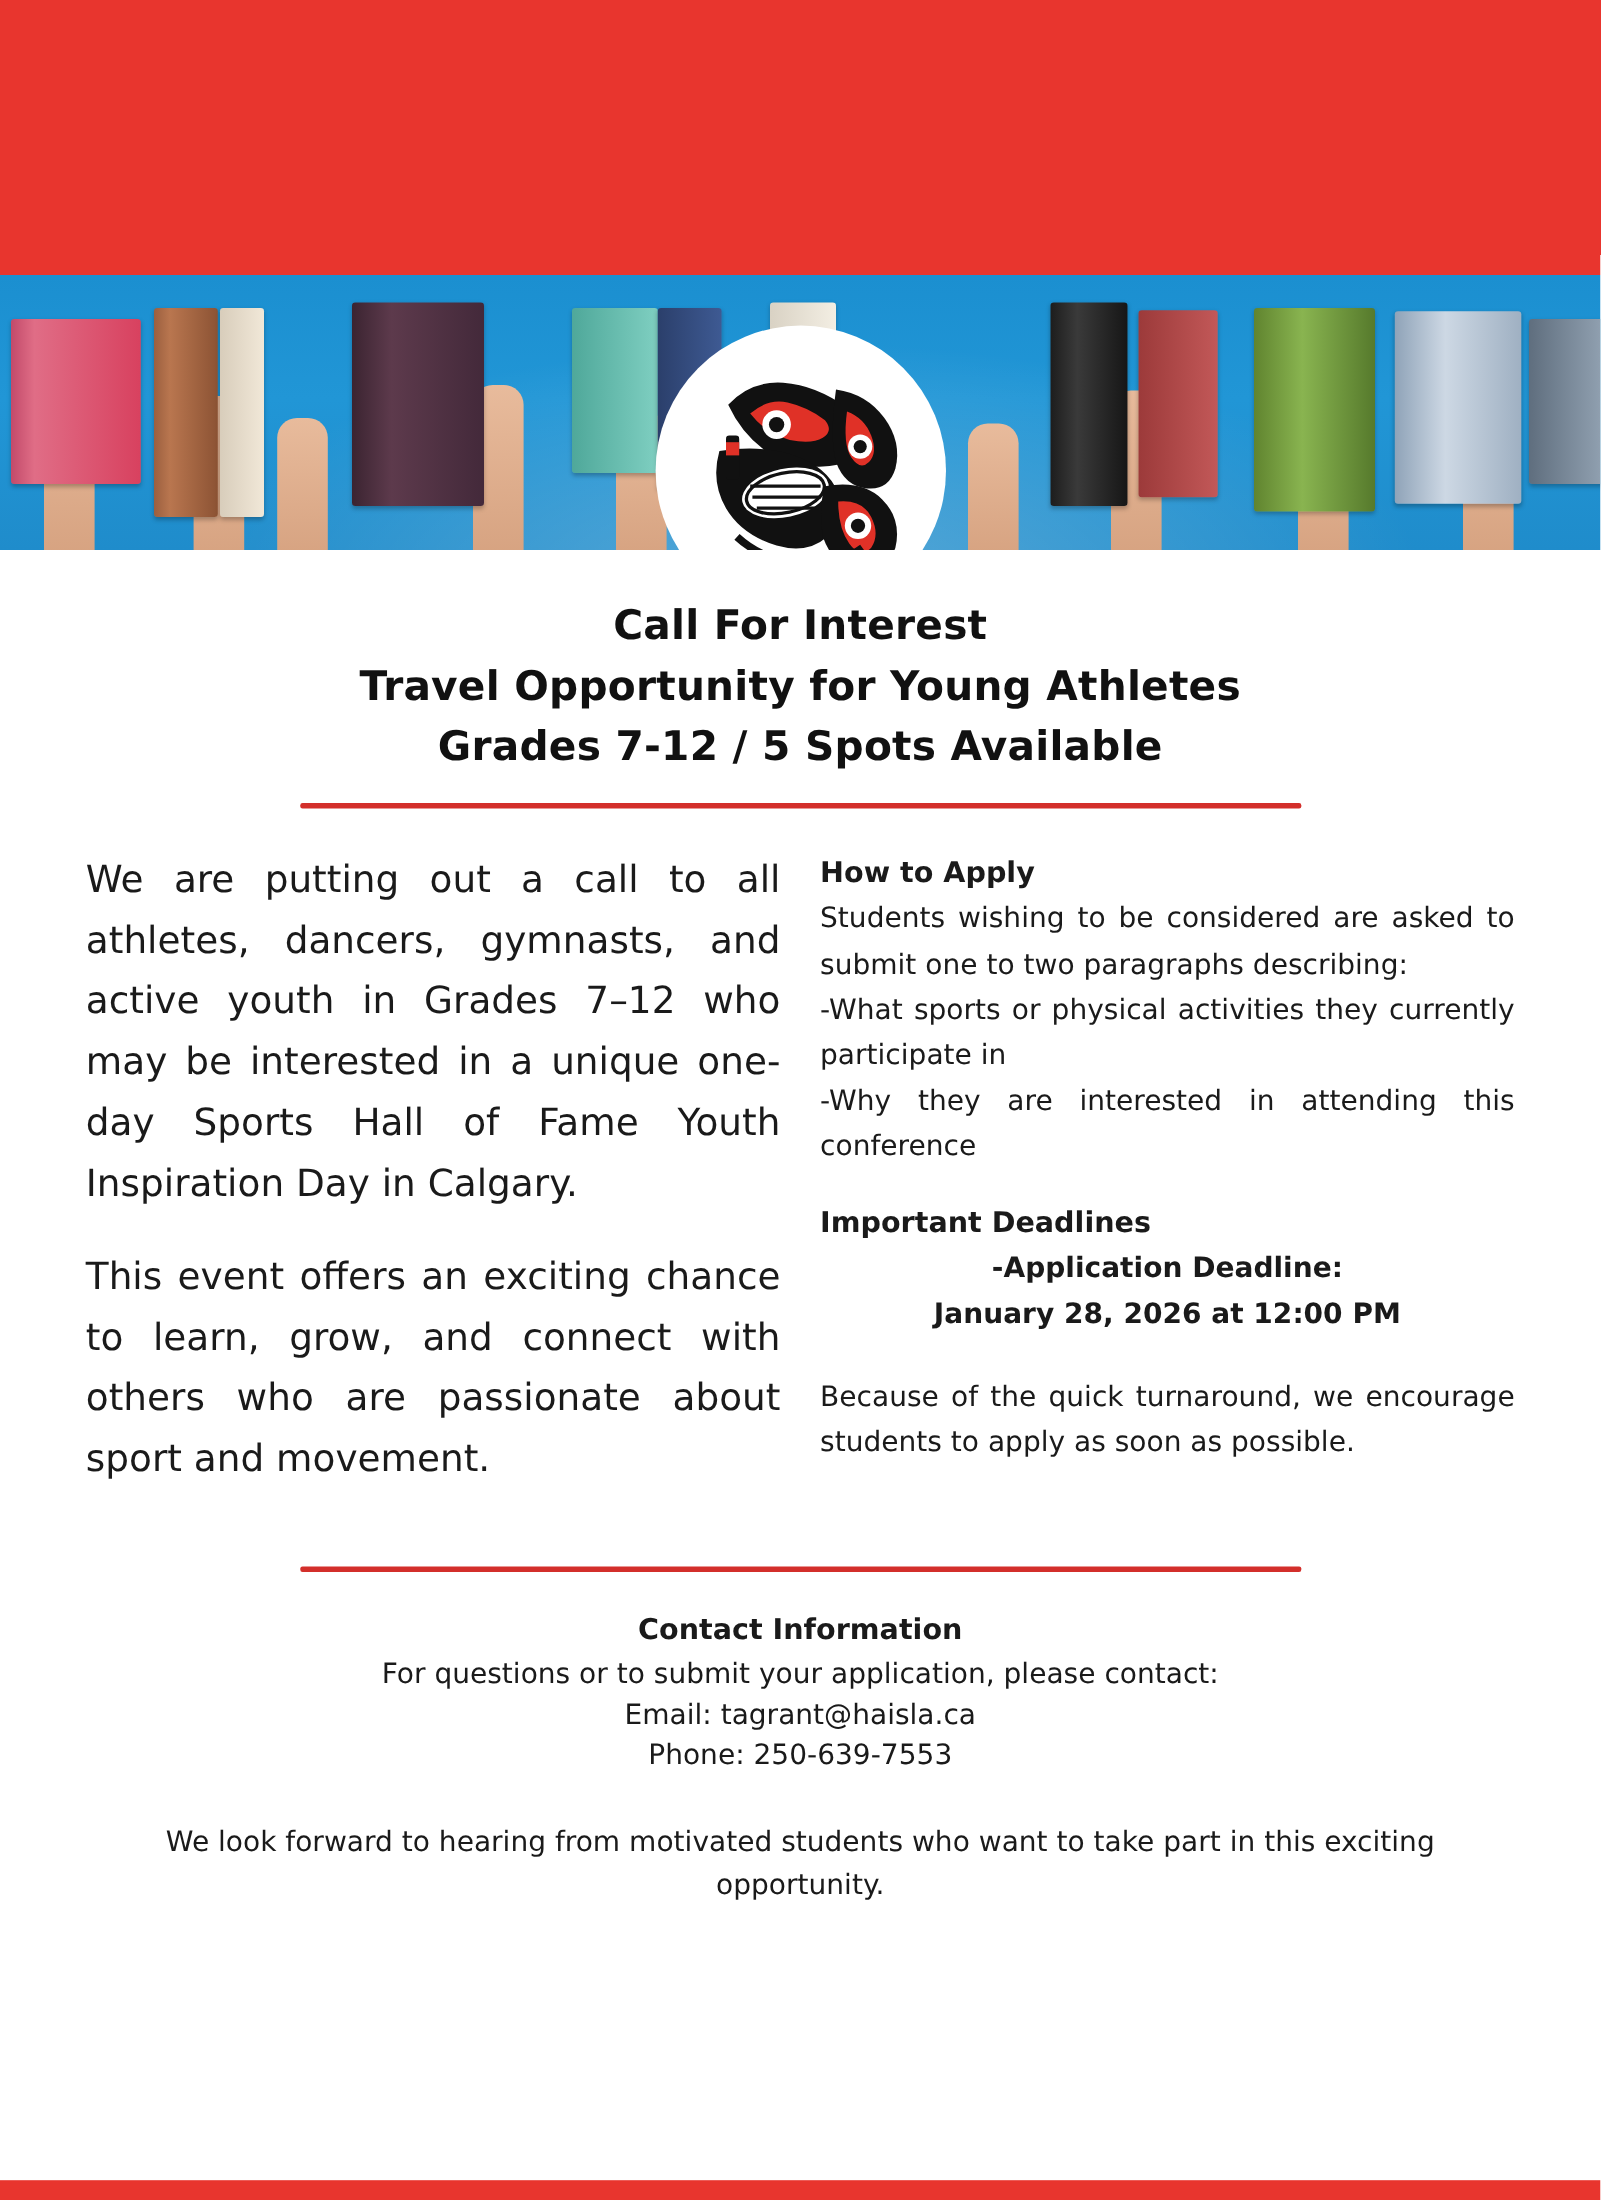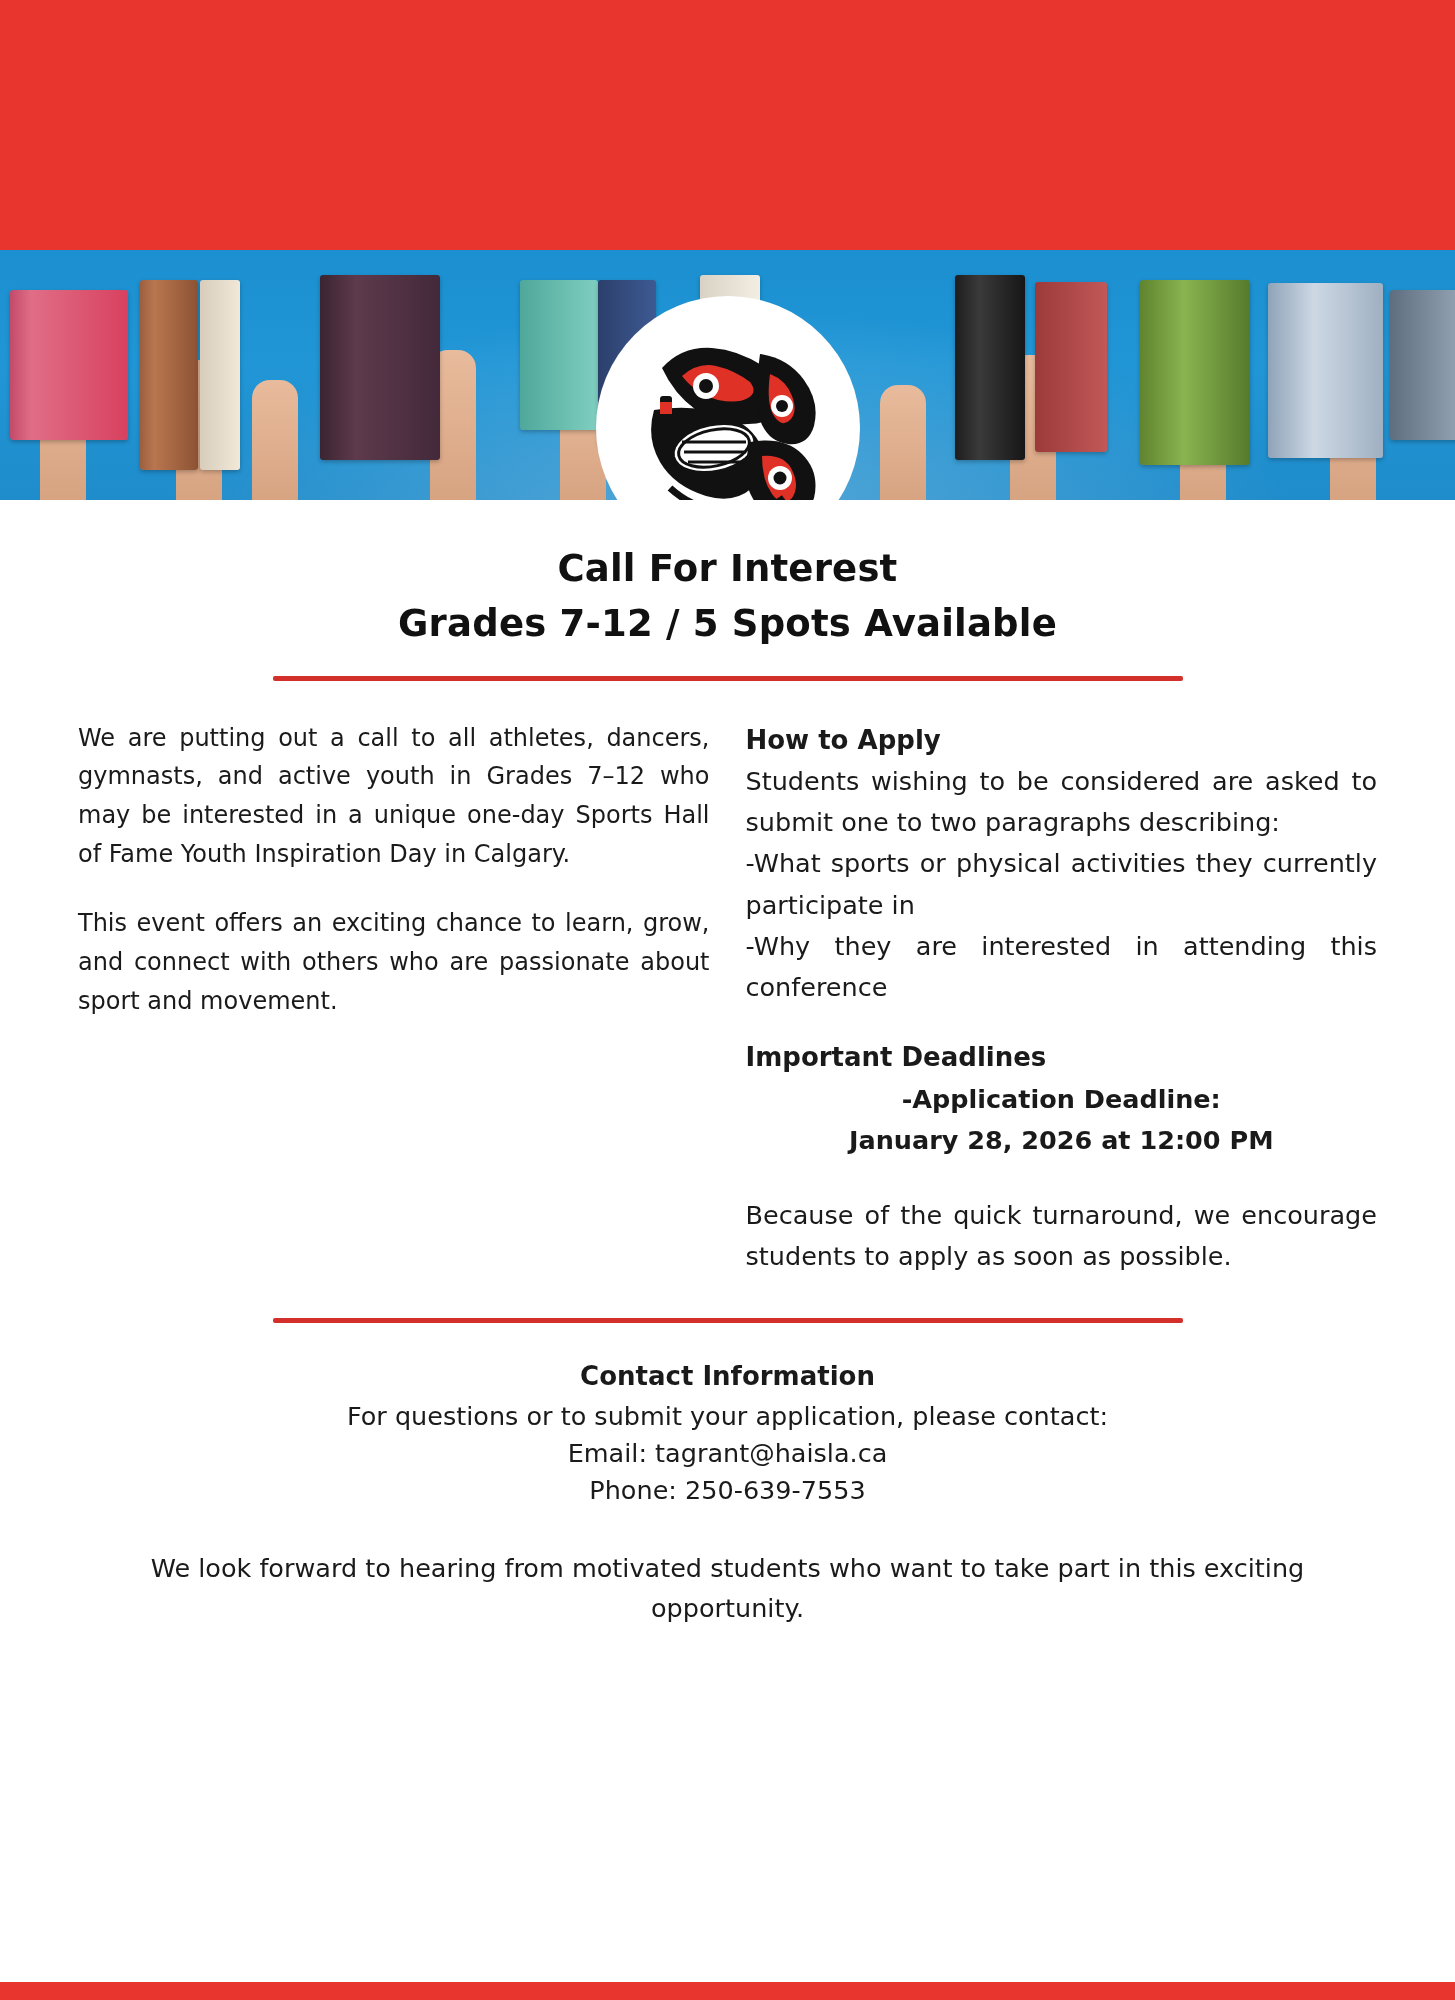--- a/index.html
+++ b/index.html
@@ -97,21 +97,21 @@
     display: flex;
     gap: 36px;
     padding: 38px 78px 0 78px;
     align-items: flex-start;
   }
   .col {
     flex: 1 1 0;
   }
   .col p {
     margin: 0 0 30px 0;
-    font-size: 24px;
+    font-size: 34px;
     line-height: 1.62;
     text-align: justify;
     color: #1a1a1a;
   }
   .col p.last { margin-bottom: 0; }
   .col p.b { font-weight: bold; }
   .col .heading {
     font-weight: bold;
     font-size: 26px;
     line-height: 1.62;
@@ -225,20 +225,21 @@
         <rect x="50" y="86" width="12" height="40" rx="3" fill="#111"></rect>
         <rect x="50" y="92" width="12" height="12" fill="#e03127"></rect>
       </g>
       <circle cx="118" cy="118" r="114" fill="none" stroke="#ffffff" stroke-width="4"></circle>
     </svg>
   </div>
 </div>
 
 <div class="titles">
   <div class="title-line l1">Call For Interest</div>
+  <div class="title-line l2">Travel Opportunity for Young Athletes</div>
   <div class="title-line l3">Grades 7-12  /  5 Spots Available</div>
 </div>
 <div class="rule"></div>
 
 <div class="columns">
 
   <div class="col">
     <p>We are putting out a call to all athletes, dancers, gymnasts, and active youth in Grades 7–12 who may be interested in a unique one-day Sports Hall of Fame Youth Inspiration Day in Calgary.</p>
     <p>This event offers an exciting chance to learn, grow, and connect with others who are passionate about sport and movement.</p>
   </div>

